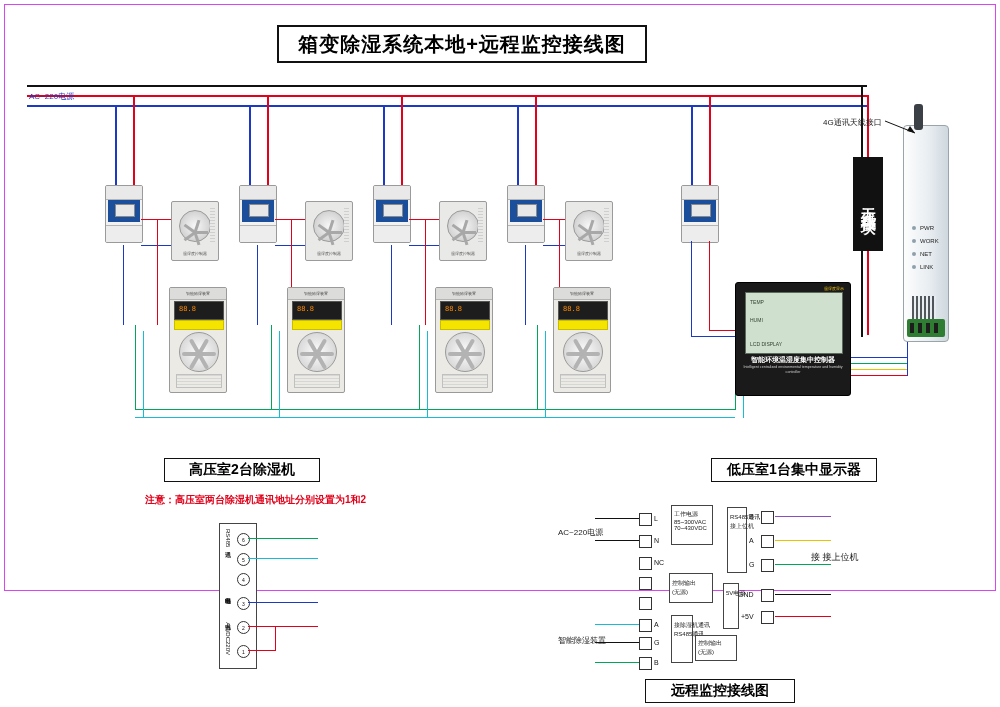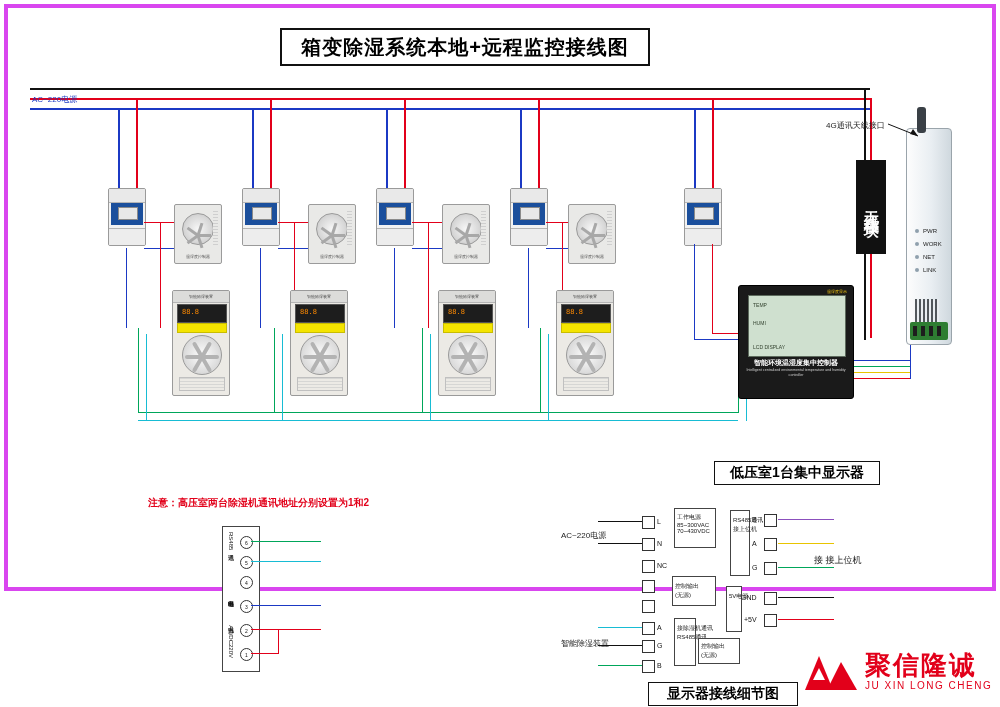--- a/index.html
+++ b/index.html
@@ -5,21 +5,21 @@
   html,body{margin:0;padding:0;}
   body{
     width:1000px;height:707px;
     background:#ffffff;
     font-family:"Liberation Sans", sans-serif;
     position:relative;
     overflow:hidden;
   }
   .frame{
     position:absolute;left:4px;top:4px;width:992px;height:587px;
-    border:4px solid #d946ef;box-sizing:border-box;background:#fff;
+    border:1px solid #d946ef;box-sizing:border-box;background:#fff;
   }
   .title-box{
     position:absolute;left:272px;top:20px;width:370px;height:38px;
     border:2px solid #111;box-sizing:border-box;
     display:flex;align-items:center;justify-content:center;
     font-size:20px;font-weight:bold;color:#000;letter-spacing:1px;
   }
   .label-box{
     position:absolute;border:1px solid #111;box-sizing:border-box;
     display:flex;align-items:center;justify-content:center;
@@ -352,22 +352,23 @@
     </div>
   </div>
   <div class="vert-label">无线模块</div>
 
   <svg class="wire" style="left:880px;top:110px;width:40px;height:22px;">
     <line x1="0" y1="6" x2="30" y2="18" stroke="#111" stroke-width="1"></line>
     <polygon points="30,18 22,16 25,11" fill="#111"></polygon>
   </svg>
   <div class="tiny" style="left:818px;top:112px;font-size:8px;">4G通讯天线接口</div>
 
+  <div class="label-box" style="left:159px;top:453px;width:156px;height:24px;">高压室2台除湿机</div>
   <div class="label-box" style="left:706px;top:453px;width:166px;height:24px;">低压室1台集中显示器</div>
-  <div class="label-box" style="left:640px;top:674px;width:150px;height:24px;">显示器接线细节图</div>
+  <div class="label-box" style="left:640px;top:674px;width:150px;height:24px;">远程监控接线图</div>
 
   <div class="note" style="left:140px;top:488px;">注意：高压室两台除湿机通讯地址分别设置为1和2</div>
 
   <div class="termbox" style="left:214px;top:518px;width:38px;height:146px;"></div>
   <div class="tcircle" style="left:232px;top:528px;">6</div>
   <div class="tcircle" style="left:232px;top:548px;">5</div>
   <div class="tcircle" style="left:232px;top:568px;">4</div>
   <div class="tcircle" style="left:232px;top:592px;">3</div>
   <div class="tcircle" style="left:232px;top:616px;">2</div>
   <div class="tcircle" style="left:232px;top:640px;">1</div>
@@ -436,23 +437,14 @@
   <div class="lbl" style="left:733px;top:586px;">GND</div>
   <div class="sq" style="left:756px;top:606px;"></div>
   <div class="lbl" style="left:736px;top:608px;">+5V</div>
   <div class="termbox" style="left:718px;top:578px;width:16px;height:46px;"></div>
   <div class="tiny6" style="left:721px;top:584px;white-space:pre-line;">5V电源</div>
   <div class="wire" style="left:770px;top:589px;width:56px;height:1.2px;background:#111;"></div>
   <div class="wire" style="left:770px;top:611px;width:56px;height:1.2px;background:#e2001a;"></div>
 
   <div class="tiny" style="left:806px;top:546px;font-size:9px;">接 接上位机</div>
 
-  <div class="logo">
-    <svg class="mark" viewBox="0 0 56 42">
-      <polygon points="16,4 30,38 2,38" fill="#e2001a"></polygon>
-      <polygon points="38,10 54,38 24,38" fill="#e2001a"></polygon>
-      <polygon points="16,16 22,28 10,28" fill="#ffffff"></polygon>
-    </svg>
-    <div class="cn">聚信隆诚</div>
-    <div class="en">JU XIN LONG CHENG</div>
-  </div>
 
 </div>
 
 </body></html>

